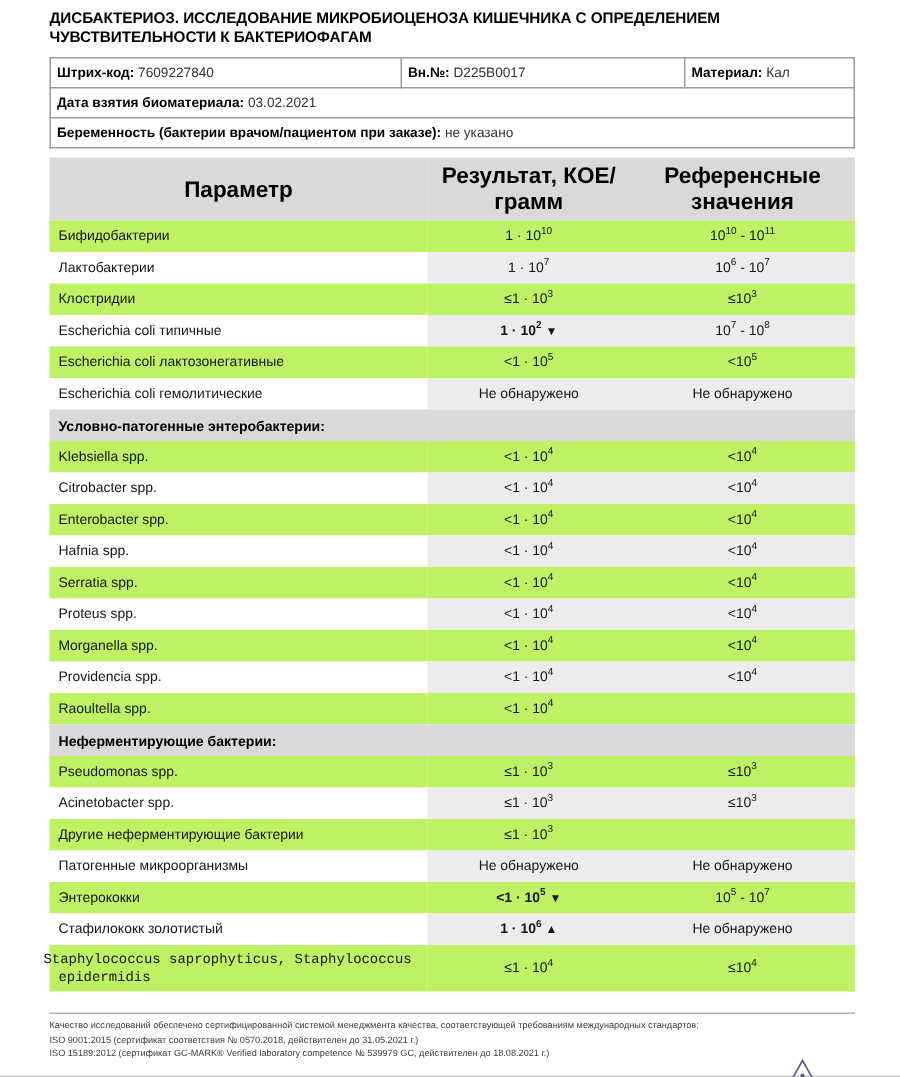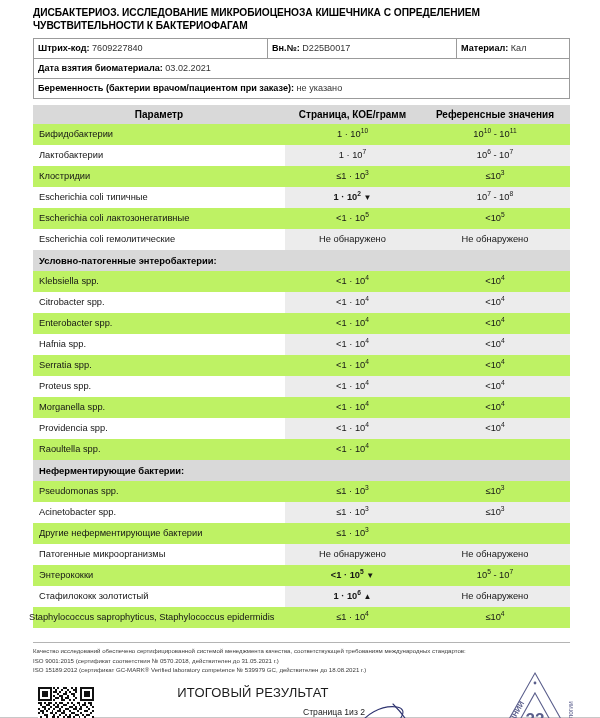--- a/index.html
+++ b/index.html
@@ -65,21 +65,21 @@
     border-collapse: collapse;
     table-layout: fixed;
     margin-top: 6px;
   }
   .res-table col.c1 { width: 252px; }
   .res-table col.c2 { width: 135px; }
   .res-table col.c3 { width: 150px; }
 
   .res-table thead th {
     background: #d9d9d9;
-    font-size: 10px;
+    font-size: 15px;
     font-weight: bold;
     text-align: center;
     padding: 4px 2px 4px 2px;
     border: none;
     color: #000;
   }
   .res-table thead th.p {
     text-align: center;
   }
 
@@ -108,21 +108,21 @@
 
   .res-table tr.section td {
     background: #d9d9d9;
     font-weight: bold;
     font-size: 9.4px;
     padding: 4px 6px;
     color: #000;
   }
 
   .res-table td.result.flag { font-weight: bold; }
-  .hang { padding-left: 10px; text-indent: -10px; }
+  .hang { padding-left: 10px; text-indent: -10px; font-family: Liberation Mono, monospace; }
 
   sup { font-size: 0.72em; vertical-align: super; line-height: 0; }
   .tri { font-size: 8px; letter-spacing: 0; }
 
   
   .cert {
     width: 537px;
     margin-top: 14px;
     padding-top: 3px;
     border-top: 1px solid #b4b4b4;
@@ -211,21 +211,21 @@
 
   <table class="res-table">
     <colgroup>
         <col class="c1">
         <col class="c2">
         <col class="c3">
       </colgroup>
     <thead>
       <tr>
         <th class="p">Параметр</th>
-        <th>Страница, КОЕ/грамм</th>
+        <th>Результат, КОЕ/грамм</th>
         <th>Референсные значения</th>
       </tr>
     </thead>
     <tbody id="results-body">
         <tr class="plain">
           <td class="param">Бифидобактерии</td>
           <td class="result">1 · 10<sup>10</sup></td>
           <td class="ref">10<sup>10</sup> - 10<sup>11</sup></td>
         </tr>
         <tr class="alt">

